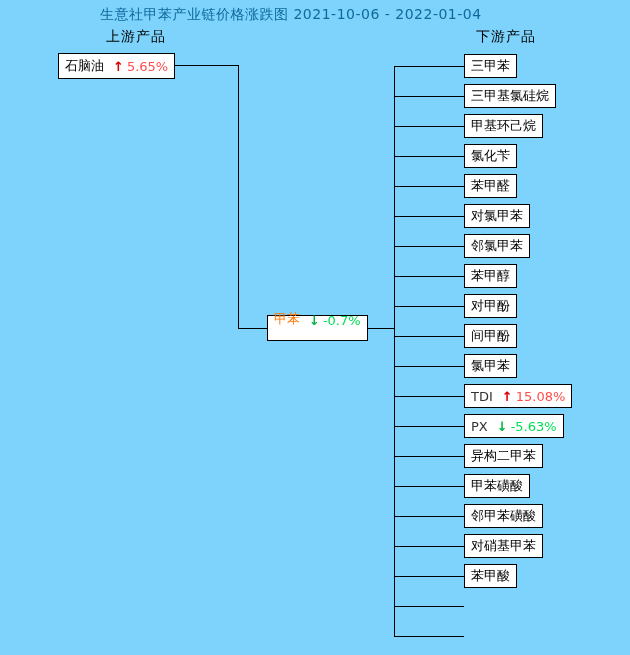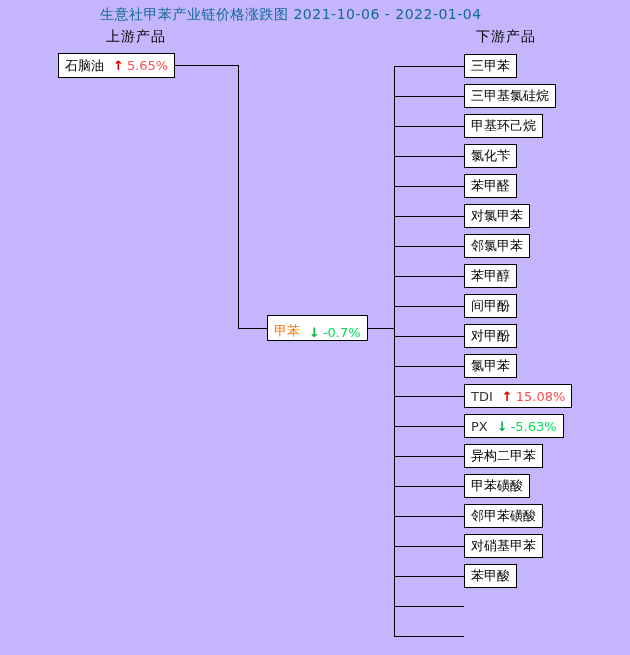--- a/index.html
+++ b/index.html
@@ -1,30 +1,30 @@
 <!DOCTYPE html>
 <html><head>
 <meta charset="utf-8">
 <style>
   html,body{margin:0;padding:0;background:#fff;}
   .canvas{
-    position:relative;width:630px;height:655px;background:#c4b5fd;
+    position:relative;width:630px;height:655px;background:#7dd3fc;
     font-family:"DejaVu Sans",sans-serif;overflow:hidden;
   }
   .wires{position:absolute;left:0;top:0;width:630px;height:655px;}
   .title{
     position:absolute;left:100px;top:6px;font-size:14px;line-height:16px;
     color:#0e6a9b;font-weight:500;letter-spacing:.5px;white-space:nowrap;
   }
   .hdr{position:absolute;top:28px;font-size:14px;color:#000;letter-spacing:1px;white-space:nowrap;text-align:center;}
   .hdr-up{left:106px;}
   .hdr-down{left:476px;}
   .box{
     position:absolute;display:inline-flex;align-items:center;
-    border:1px solid #000;background:#fff;padding:0 6px;
+    border:1px solid #000;background:#fff;padding:12px 6px;
     font-size:13px;box-sizing:border-box;white-space:nowrap;color:#000;
   }
   .root{left:58px;top:53px;height:25px;}
   .mid{left:267px;top:315px;height:26px;align-items:flex-end;}
   .dcol{position:absolute;left:464px;top:51px;}
   .drow{height:30px;display:flex;align-items:center;}
   .dnode{
     display:inline-flex;align-items:center;border:1px solid #000;background:#fff;
     padding:8px 6px;height:24px;box-sizing:border-box;font-size:13px;white-space:nowrap;color:#000;
   }
@@ -127,26 +127,26 @@
         <span>邻氯甲苯</span>
       </div>
     </div>
     <div class="drow">
       <div class="dnode">
         <span>苯甲醇</span>
       </div>
     </div>
     <div class="drow">
       <div class="dnode">
-        <span>间甲酚</span>
+        <span>对甲酚</span>
       </div>
     </div>
     <div class="drow">
       <div class="dnode">
-        <span>对甲酚</span>
+        <span>间甲酚</span>
       </div>
     </div>
     <div class="drow">
       <div class="dnode">
         <span>氯甲苯</span>
       </div>
     </div>
     <div class="drow">
       <div class="dnode">
         <span class="lbl-gray">TDI</span>

